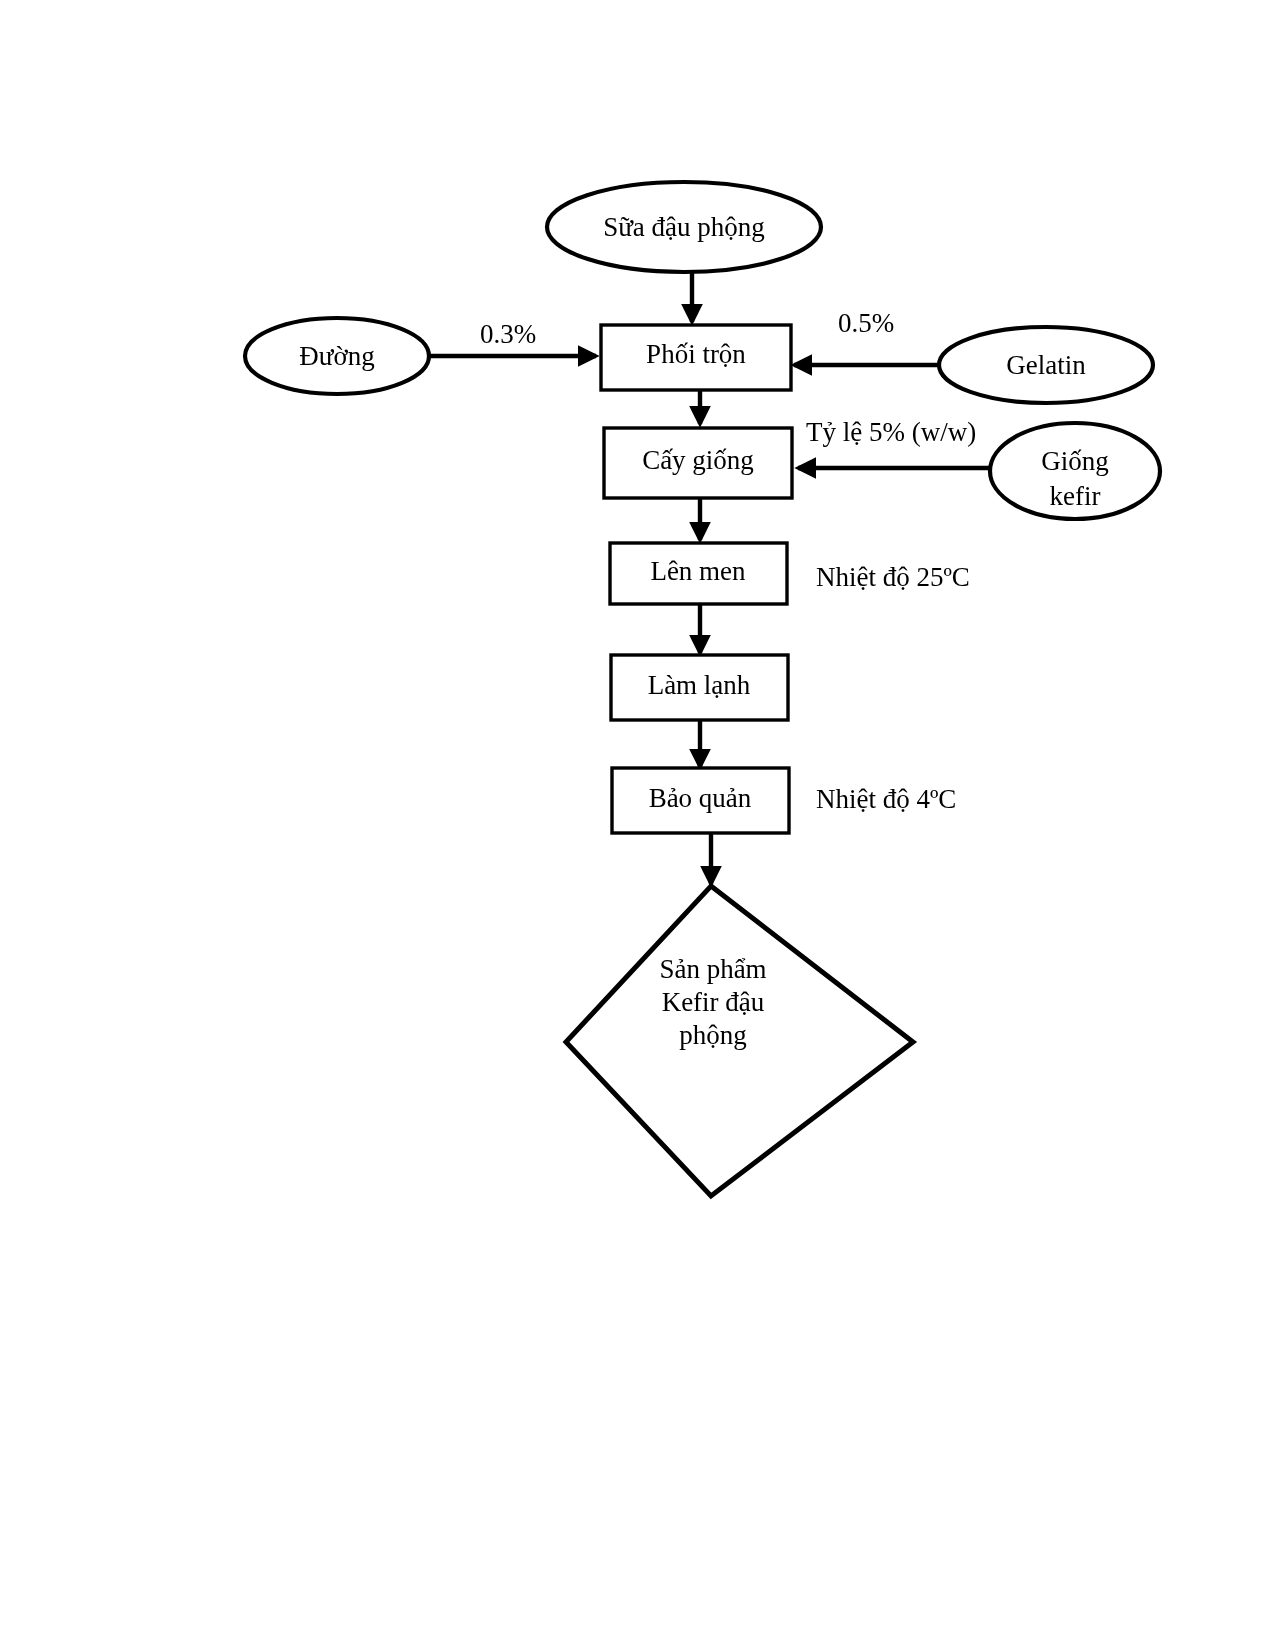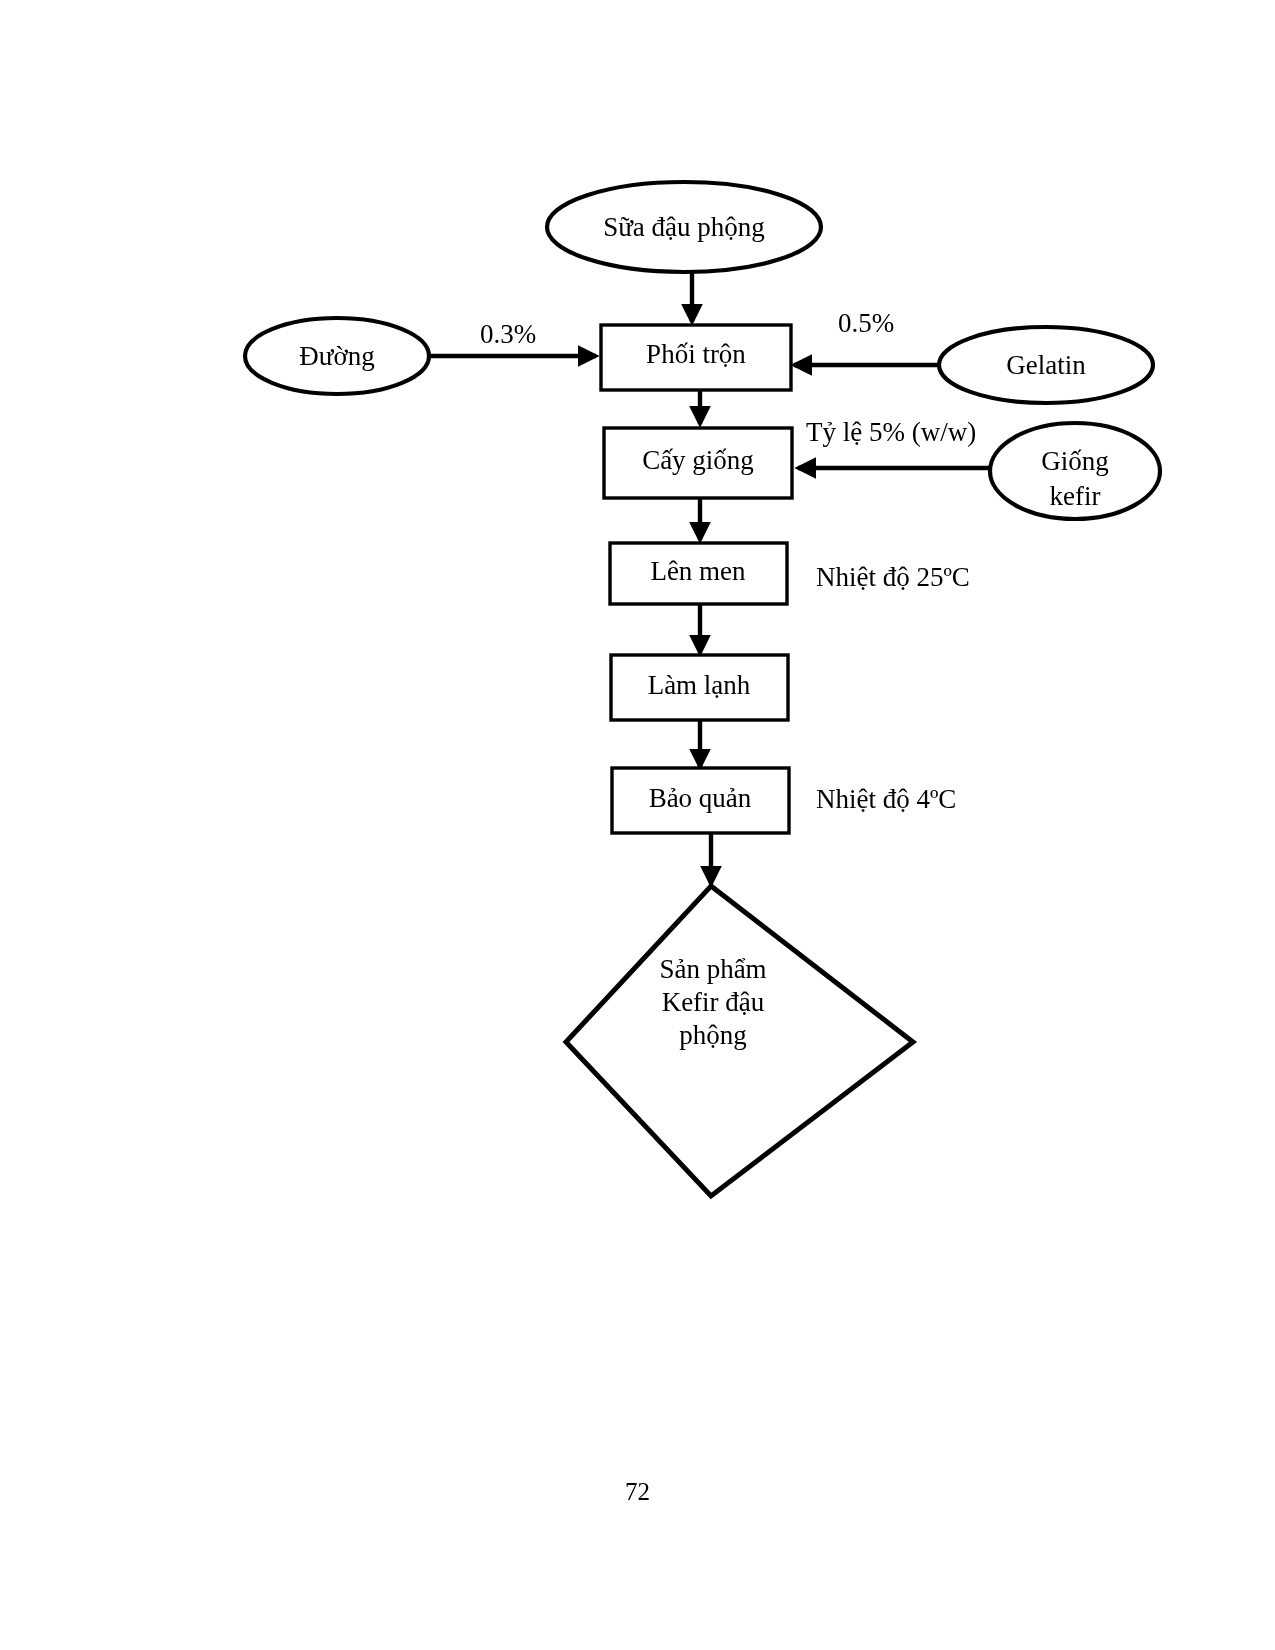--- a/index.html
+++ b/index.html
@@ -170,15 +170,14 @@
 
     <text class="edge-label" x="806" y="441" text-anchor="start">Tỷ lệ 5% (w/w)</text>
 
     <text class="side-note" x="816" y="586" text-anchor="start">Nhiệt độ 25ºC</text>
 
     <text class="side-note" x="816" y="808" text-anchor="start">Nhiệt độ 4ºC</text>
 
   </svg>
 
 
-  <div class="page-number">72</div>
 
 </div>
 
 </body></html>

